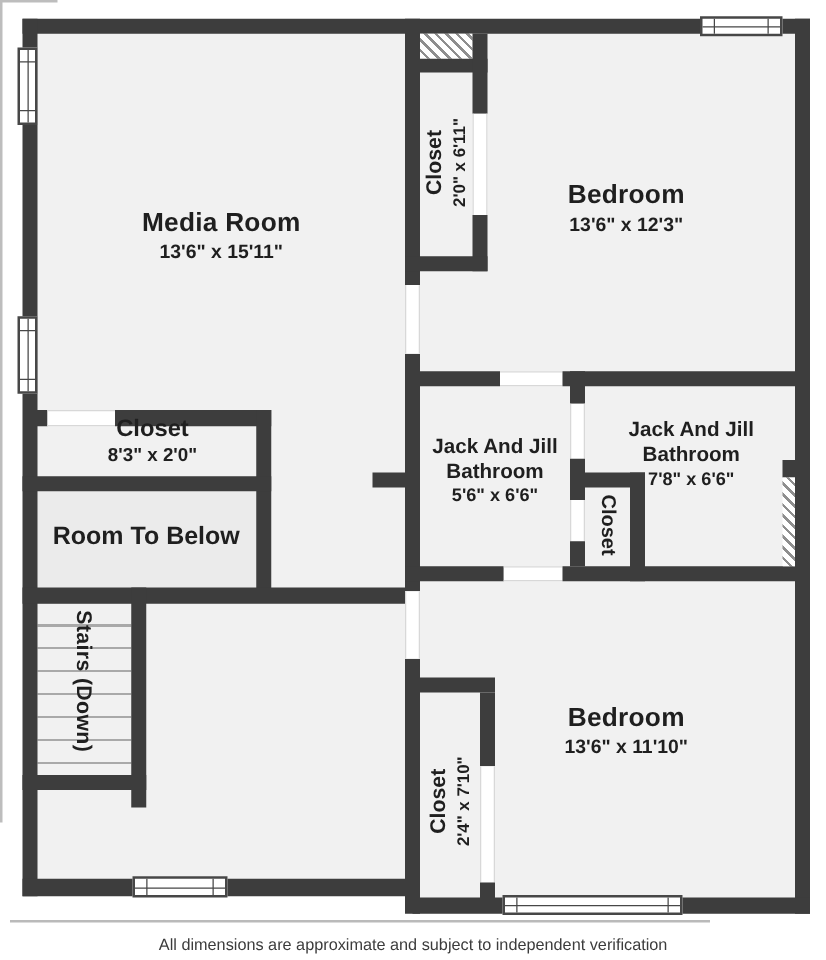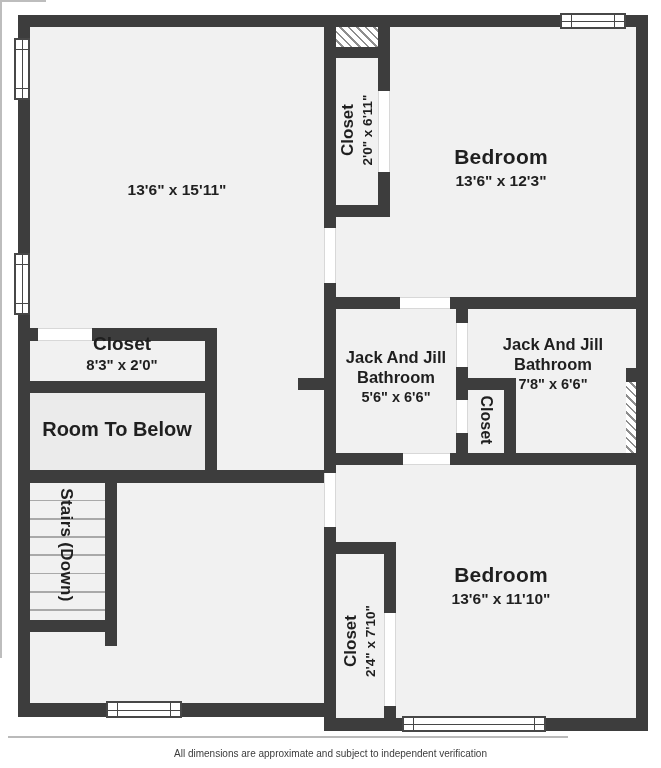--- a/index.html
+++ b/index.html
@@ -30,21 +30,21 @@
   .nm-md{font-size:16.5px;}
   .dm-md{font-size:14.5px;margin-top:2px;}
   .nm-sm{font-size:17px;}
   .dm-sm{font-size:13.5px;margin-top:1px;}
   .nm-cl{font-size:19px;}
   .dm-cl{font-size:15px;margin-top:1px;}
   .nm-otb{font-size:20px;}
   .nm-st{font-size:17px;letter-spacing:.3px;}
   .nm-mid{font-size:16px;}
   .disclaimer{position:absolute;left:0;right:0;top:748px;text-align:center;
-       font-size:10px;color:#3c3c3c;font-weight:400;}
+       font-size:13px;color:#3c3c3c;font-weight:400;}
   .divider{position:absolute;left:8px;top:736px;width:560px;height:2px;background:#a3a3a3;opacity:.75;}
   .art-left{position:absolute;left:0;top:0;width:2px;height:658px;background:#bdbdbd;}
   .art-top{position:absolute;left:0;top:0;width:46px;height:2px;background:#bdbdbd;}
 </style>
 </head>
 <body>
 
 <div class="page">
 
   <div class="floor" style="left:24px;top:21px;width:312px;height:690px;"></div>
@@ -125,20 +125,21 @@
     <div class="cap-l"></div>
     <div class="cap-r"></div>
   </div>
   <div class="window" style="left:402px;top:716px;width:144px;height:16px;">
     <div class="mid-h"></div>
     <div class="cap-l"></div>
     <div class="cap-r"></div>
   </div>
 
   <div class="lbl" style="left:177px;top:189px;">
+    <div class="nm-lg">Media Room</div>
     <div class="dm-lg">13'6" x 15'11"</div>
   </div>
 
   <div class="lbl" style="left:501px;top:167px;">
     <div class="nm-lg">Bedroom</div>
     <div class="dm-lg">13'6" x 12'3"</div>
   </div>
 
   <div class="lbl rotm90" style="left:357px;top:130px;">
     <div class="nm-sm">Closet</div>

